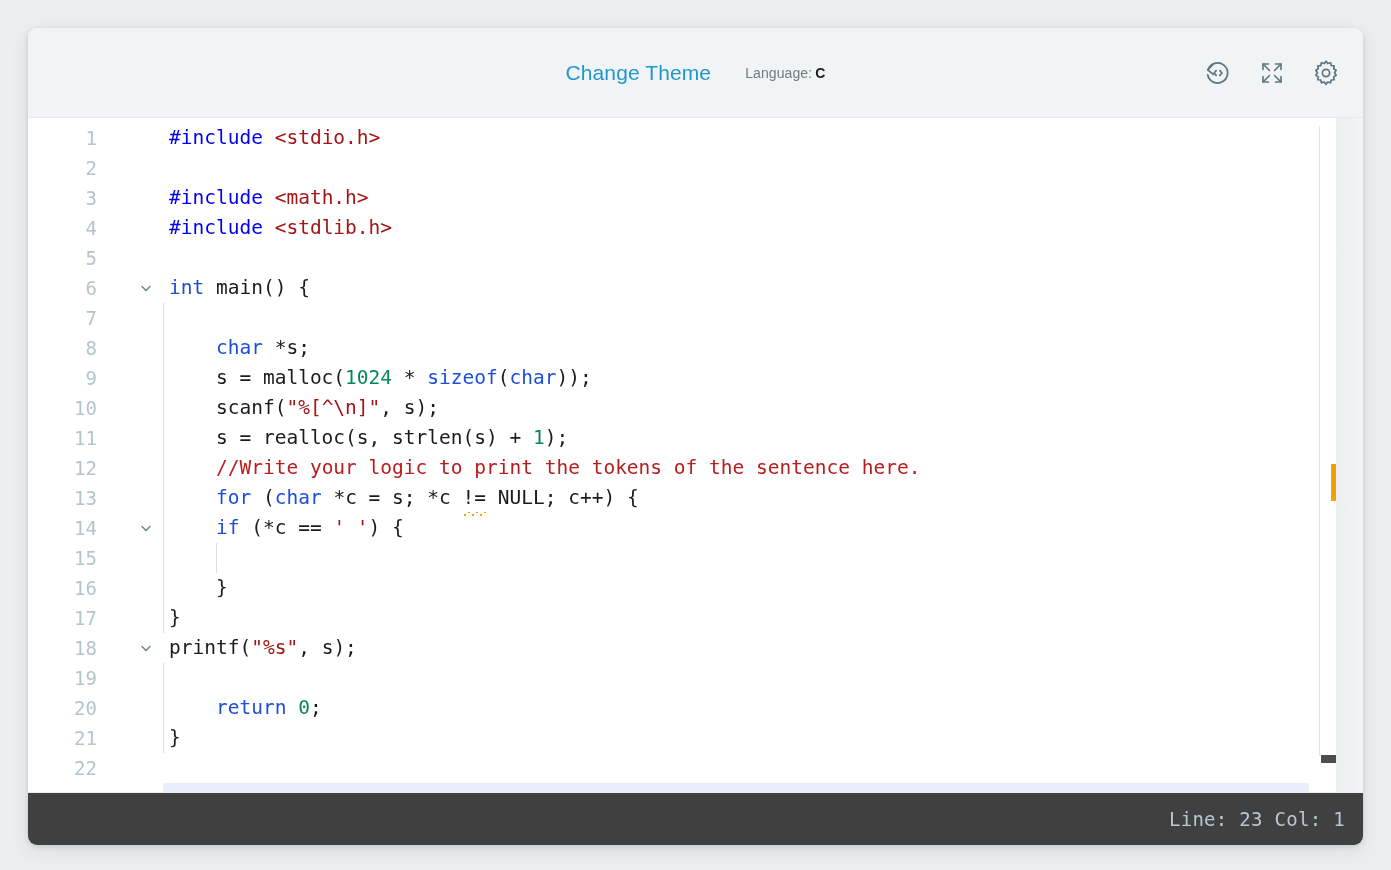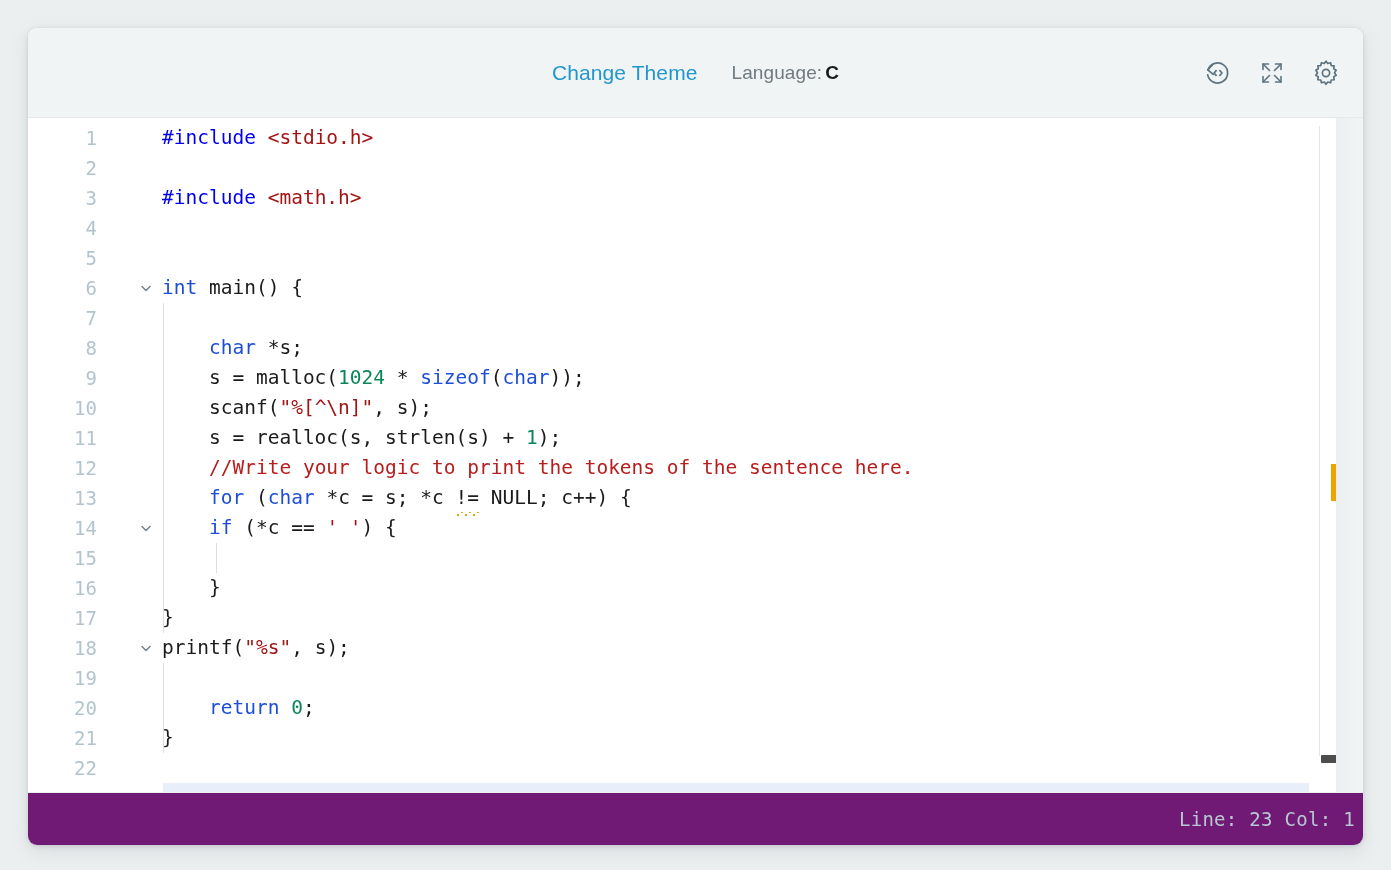--- a/index.html
+++ b/index.html
@@ -61,21 +61,21 @@
   .change-theme {
     color: #2196cf;
     font-size: 21px;
     letter-spacing: 0.1px;
     cursor: pointer;
     text-decoration: none;
     white-space: nowrap;
   }
 
   .language-label {
-    font-size: 19px;
+    font-size: 14px;
     color: #6f7b80;
     white-space: nowrap;
     letter-spacing: 0.1px;
   }
   .language-label .lang-value {
     color: #1b1b1b;
     font-weight: 600;
     margin-left: 3px;
   }
 
@@ -155,21 +155,21 @@
     user-select: none;
     display: flex;
     align-items: center;
     justify-content: center;
     cursor: pointer;
   }
   .fold svg { display:block; }
 
   .code-text {
     position: absolute;
-    left: 134px;
+    left: 141px;
     white-space: pre;
     color: #1b1b1b;
     font-family: "DejaVu Sans Mono", "Liberation Mono", monospace;
     font-size: 19.5px;
   }
 
   
   .guide {
     position: absolute;
     width: 1px;
@@ -252,25 +252,25 @@
     top: 0;
     bottom: 0;
     width: 27px;
     background: linear-gradient(to right, #eceff0, #f2f5f5);
   }
 
   
   .status-bar {
     flex: 0 0 52px;
     height: 52px;
-    background: #701a75;
+    background: #404040;
     display: flex;
     align-items: center;
     justify-content: flex-end;
-    padding-right: 8px;
+    padding-right: 18px;
     border-top: 1px solid #eceff0;
   }
   .status-text {
     font-family: "DejaVu Sans Mono", "Liberation Mono", monospace;
     font-size: 19px;
     color: #b7c8d2;
     letter-spacing: 0.3px;
     white-space: pre;
   }
 </style>
@@ -329,21 +329,21 @@
       </div>
     </div>
 
     <div class="editor-body">
 
       <div class="code-scroll">
         <div class="code-lines" id="code-lines">
             <div class="line-row"><span class="ln">1</span><span class="code-text"><span class="t-pre">#include </span><span class="t-hdr">&lt;stdio.h&gt;</span></span></div>
             <div class="line-row"><span class="ln">2</span></div>
             <div class="line-row"><span class="ln">3</span><span class="code-text"><span class="t-pre">#include </span><span class="t-hdr">&lt;math.h&gt;</span></span></div>
-            <div class="line-row"><span class="ln">4</span></div>
+            <div class="line-row"><span class="ln">4</span><span class="code-text"><span class="t-pre">#include </span><span class="t-hdr">&lt;stdlib.h&gt;</span></span></div>
             <div class="line-row"><span class="ln">5</span><span class="code-text"></span></div>
             <div class="line-row"><span class="ln">6</span><span class="fold"><svg width="14" height="14" viewBox="0 0 14 14" fill="none" stroke="currentColor" stroke-width="1.5" stroke-linecap="round" stroke-linejoin="round">
                   <polyline points="3,5.5 7,9.5 11,5.5"></polyline>
                 </svg></span><span class="code-text"><span class="t-kw">int</span><span class="t-plain"> main() {</span></span></div>
             <div class="line-row"><span class="ln">7</span><span class="code-text"></span></div>
             <div class="line-row"><span class="ln">8</span><span class="code-text"><span class="t-plain">    </span><span class="t-kw">char</span><span class="t-plain"> *s;</span></span></div>
             <div class="line-row"><span class="ln">9</span><span class="code-text"><span class="t-plain">    s = malloc(</span><span class="t-num">1024</span><span class="t-plain"> * </span><span class="t-kw">sizeof</span><span class="t-plain">(</span><span class="t-kw">char</span><span class="t-plain">));</span></span></div>
             <div class="line-row"><span class="ln">10</span><span class="code-text"><span class="t-plain">    scanf(</span><span class="t-str">"%[^\n]"</span><span class="t-plain">, s);</span></span></div>
             <div class="line-row"><span class="ln">11</span><span class="code-text"><span class="t-plain">    s = realloc(s, strlen(s) + </span><span class="t-num">1</span><span class="t-plain">);</span></span></div>
             <div class="line-row"><span class="ln">12</span><span class="code-text"><span class="t-plain">    </span><span class="t-com">//Write your logic to print the tokens of the sentence here.</span></span></div>

